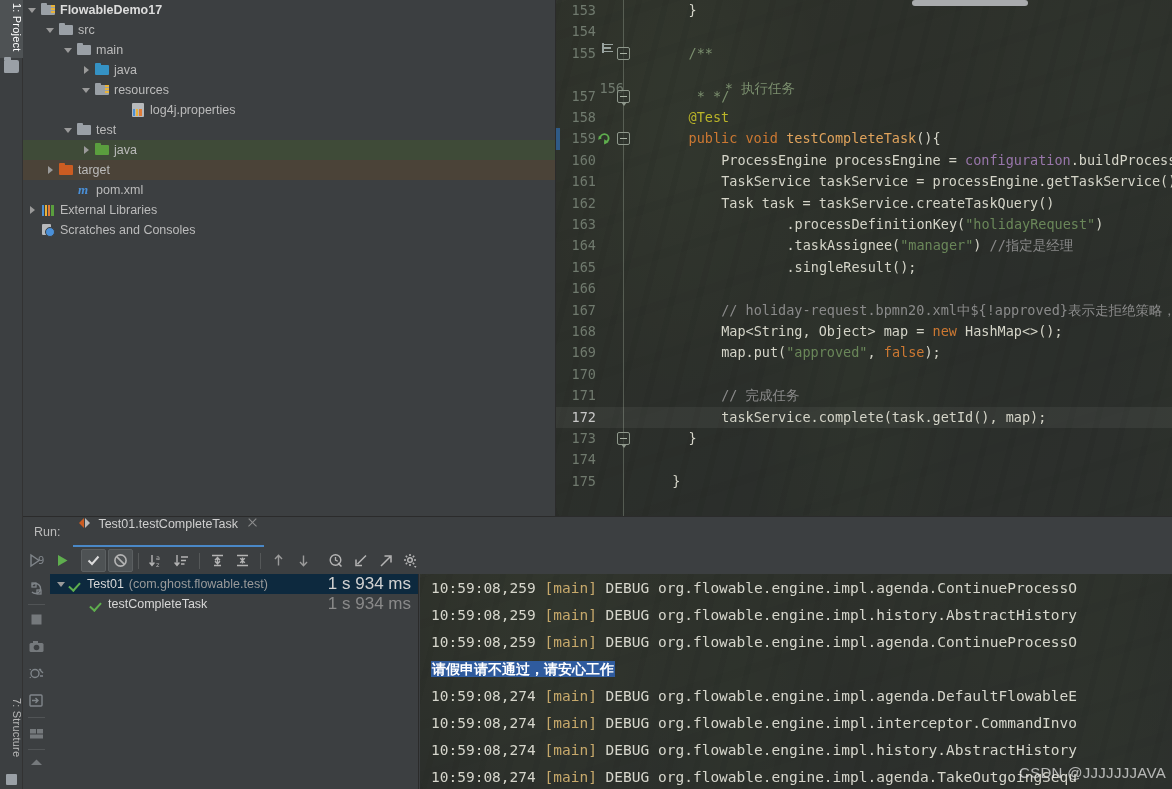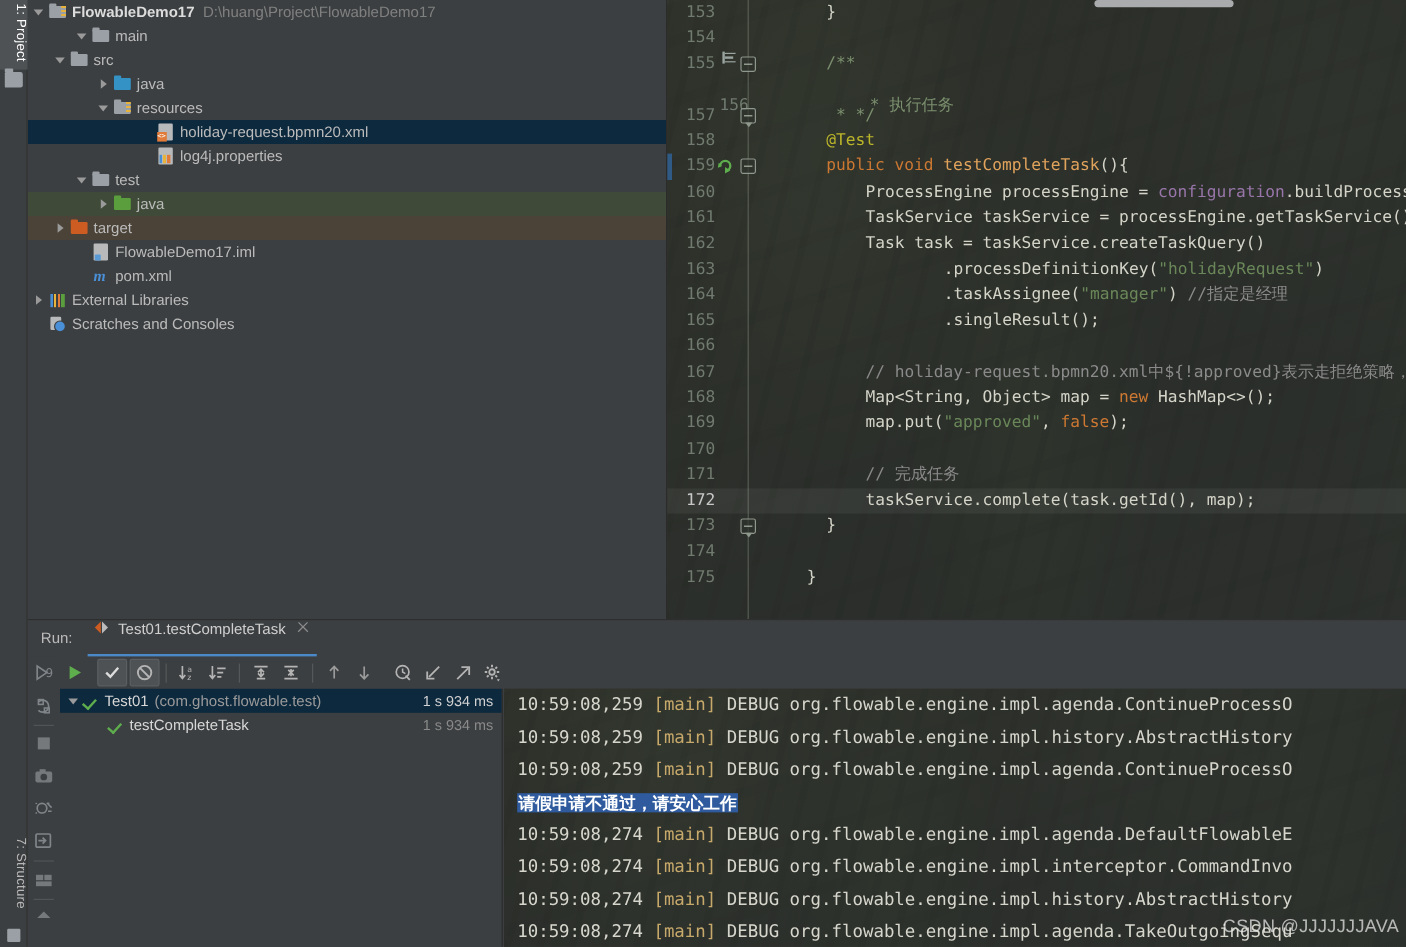--- a/index.html
+++ b/index.html
@@ -276,21 +276,21 @@
   .tb-btn { width: 25px; height: 23px; position: relative; display:flex; align-items:center; justify-content:center; }
   .tb-btn.pressed { background: #4e5254; border: 1px solid #5b5f61; border-radius: 2px; }
   .tb-sep { width: 1px; height: 16px; background: #555859; margin: 0 5px; }
 
   .results-split {
     position: absolute; left: 50px; top: 57px; width: 369px; bottom: 0;
     background: #3c3f41; border-right: 1px solid #2b2b2b;
   }
   .tr-row { height: 20px; display: flex; align-items: center; position: relative; font-size: 12.5px; }
   .tr-row.sel { background: #0d293e; }
-  .tr-time { position: absolute; right: 7px; font-size: 12px; color: #b6b6b6; }
+  .tr-time { position: absolute; right: 7px; font-size: 17px; color: #b6b6b6; }
   .tr-row.sel .tr-time { color: #d2d2d2; }
   .tr-row .tr-time.dim { color: #8a8a8a; }
   .chk { width: 13px; height: 13px; margin-right: 5px; position: relative; flex: 0 0 13px; }
   .chk::after {
     content: ""; position: absolute; left: 2px; top: 2px; width: 5px; height: 9px;
     border: solid #5fae4e; border-width: 0 2.2px 2.2px 0; transform: rotate(42deg);
   }
   .tr-name { color: #d7d7d7; }
   .tr-pkg { color: #9a9a9a; margin-left: 5px; }
 
@@ -330,61 +330,52 @@
 
   <div class="project-panel">
     <div id="tree-host">
         <div class="tree-row">
           <span style="width:4px;flex:0 0 4px"></span>
           <span class="arrow down"></span>
           <span class="ico">
             <span class="fld module"></span>
           </span>
           <span class="lbl root">FlowableDemo17</span>
-          <span class="path">D:\huang\Project\FlowableDemo17</span>
+        </div>
+        <div class="tree-row">
+          <span style="width:22px;flex:0 0 22px"></span>
+          <span class="arrow down"></span>
+          <span class="ico">
+            <span class="fld gray"></span>
+          </span>
+          <span class="lbl">src</span>
         </div>
         <div class="tree-row">
           <span style="width:40px;flex:0 0 40px"></span>
           <span class="arrow down"></span>
           <span class="ico">
             <span class="fld gray"></span>
           </span>
           <span class="lbl">main</span>
         </div>
         <div class="tree-row">
-          <span style="width:22px;flex:0 0 22px"></span>
-          <span class="arrow down"></span>
-          <span class="ico">
-            <span class="fld gray"></span>
-          </span>
-          <span class="lbl">src</span>
-        </div>
-        <div class="tree-row">
           <span style="width:58px;flex:0 0 58px"></span>
           <span class="arrow right"></span>
           <span class="ico">
             <span class="fld blue"></span>
           </span>
           <span class="lbl">java</span>
         </div>
         <div class="tree-row">
           <span style="width:58px;flex:0 0 58px"></span>
           <span class="arrow down"></span>
           <span class="ico">
             <span class="fld module"></span>
           </span>
           <span class="lbl">resources</span>
-        </div>
-        <div class="tree-row selected">
-          <span style="width:94px;flex:0 0 94px"></span>
-          <span class="arrow"></span>
-          <span class="ico">
-            <span class="fi fi-xml"></span>
-          </span>
-          <span class="lbl">holiday-request.bpmn20.xml</span>
         </div>
         <div class="tree-row">
           <span style="width:94px;flex:0 0 94px"></span>
           <span class="arrow"></span>
           <span class="ico">
             <span class="fi fi-props"></span>
           </span>
           <span class="lbl">log4j.properties</span>
         </div>
         <div class="tree-row">
@@ -403,28 +394,20 @@
           </span>
           <span class="lbl">java</span>
         </div>
         <div class="tree-row src-target">
           <span style="width:22px;flex:0 0 22px"></span>
           <span class="arrow right"></span>
           <span class="ico">
             <span class="fld orange"></span>
           </span>
           <span class="lbl">target</span>
-        </div>
-        <div class="tree-row">
-          <span style="width:40px;flex:0 0 40px"></span>
-          <span class="arrow"></span>
-          <span class="ico">
-            <span class="fi fi-iml"></span>
-          </span>
-          <span class="lbl">FlowableDemo17.iml</span>
         </div>
         <div class="tree-row">
           <span style="width:40px;flex:0 0 40px"></span>
           <span class="arrow"></span>
           <span class="ico">
             <span class="fi-maven">m</span>
           </span>
           <span class="lbl">pom.xml</span>
         </div>
         <div class="tree-row">

